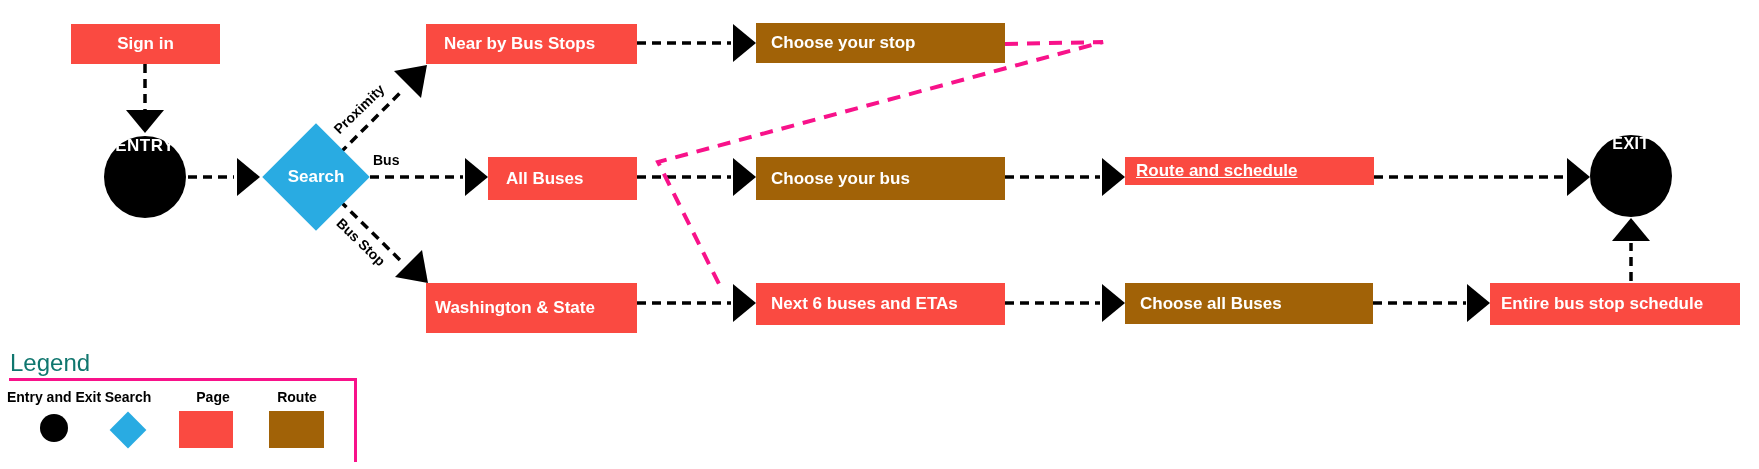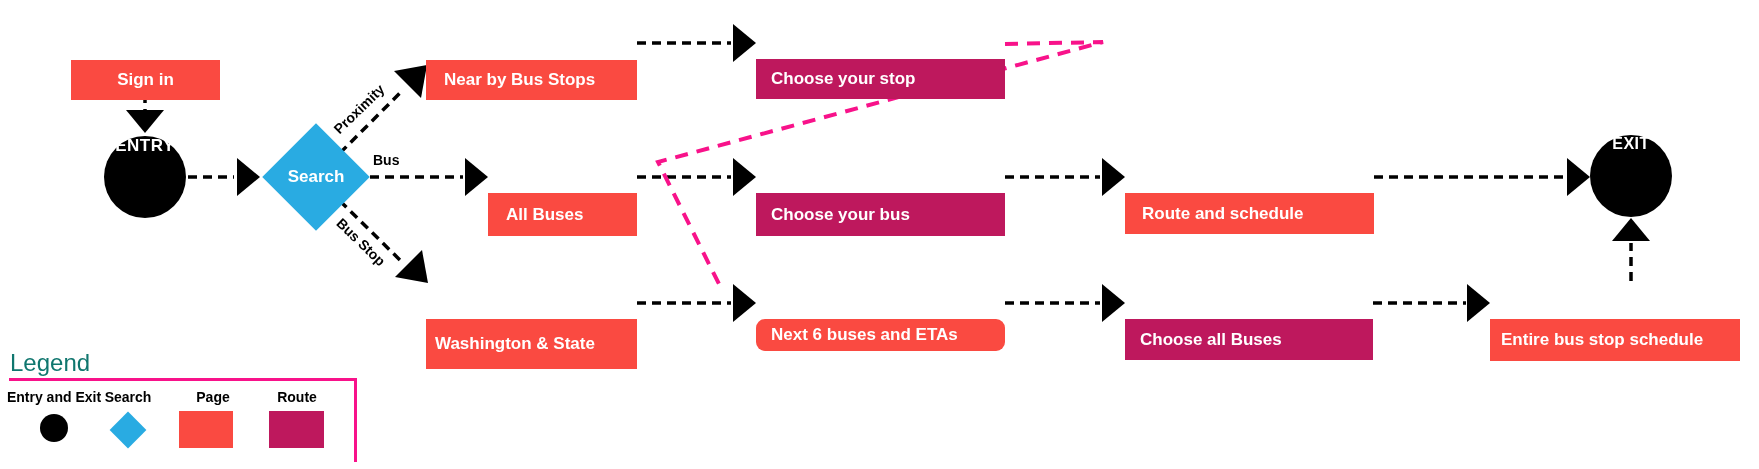--- a/index.html
+++ b/index.html
@@ -12,25 +12,24 @@
   }
   .node{
     position:absolute;
     display:flex;align-items:center;
     box-sizing:border-box;
     color:#ffffff;
     font-weight:bold;
     font-size:17px;
     padding-left:15px;
     white-space:nowrap;
-    margin-top:36px;
   }
   .node.centered{justify-content:center;padding-left:0;}
   .red{background:#FA4A41;}
-  .blue{background:#be185d;}
+  .blue{background:#a16207;}
   .terminal{
     position:absolute;
     background:#000000;
     border-radius:50%;
     display:flex;align-items:flex-start;justify-content:center;
     color:#ffffff;font-weight:bold;font-size:17px;letter-spacing:0.5px;
   }
   .diamond{
     position:absolute;
     background:#29ABE2;
@@ -139,33 +138,33 @@
   </div>
 
   <div class="node red" style="left:488px;top:157px;width:149px;height:43px;padding-left:18px;">
     <span>All Buses</span>
   </div>
 
   <div class="node blue" style="left:756px;top:157px;width:249px;height:43px;">
     <span>Choose your bus</span>
   </div>
 
-  <div class="node red" style="left:1125px;top:157px;width:249px;height:41px;padding-left:17px;">
+  <div class="node red" style="left:1125px;top:157px;width:249px;height:28px;padding-left:11px;text-decoration:underline;">
     <span>Route and schedule</span>
   </div>
 
   <div class="terminal" style="left:1590px;top:135px;width:82px;height:82px;font-size:16px;">
     <span>EXIT</span>
   </div>
 
   <div class="node red" style="left:426px;top:283px;width:211px;height:50px;padding-left:9px;">
     <span>Washington &amp; State</span>
   </div>
 
-  <div class="node red" style="left:756px;top:283px;width:249px;height:32px;border-radius:9px;">
+  <div class="node red" style="left:756px;top:283px;width:249px;height:42px;">
     <span>Next 6 buses and ETAs</span>
   </div>
 
   <div class="node blue" style="left:1125px;top:283px;width:248px;height:41px;">
     <span>Choose all Buses</span>
   </div>
 
   <div class="node red" style="left:1490px;top:283px;width:250px;height:42px;padding-left:11px;">
     <span>Entire bus stop schedule</span>
   </div>

